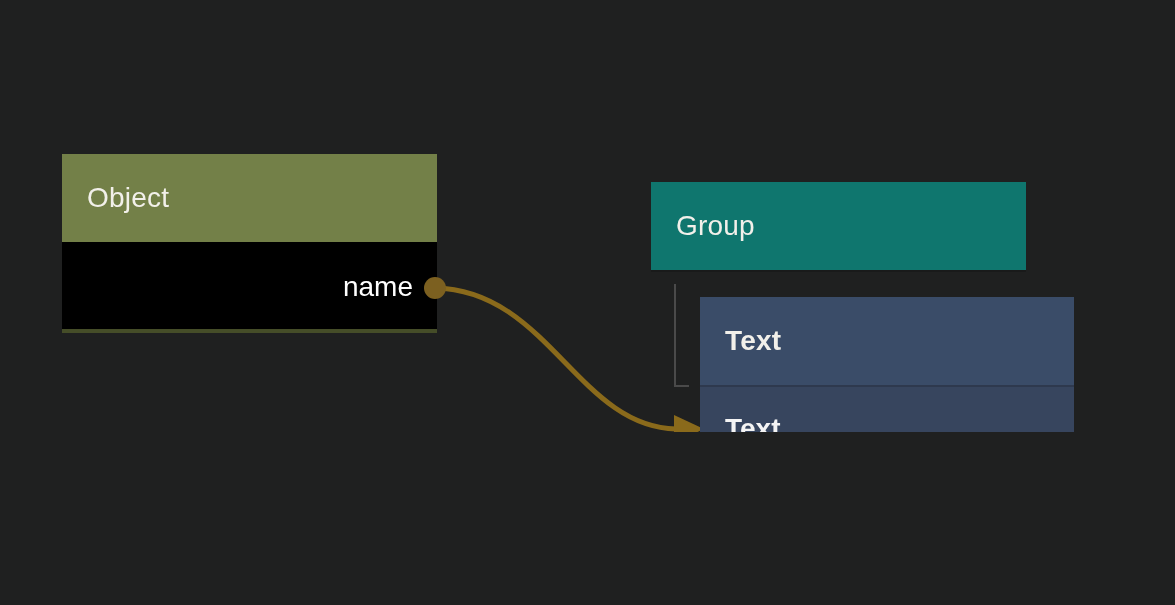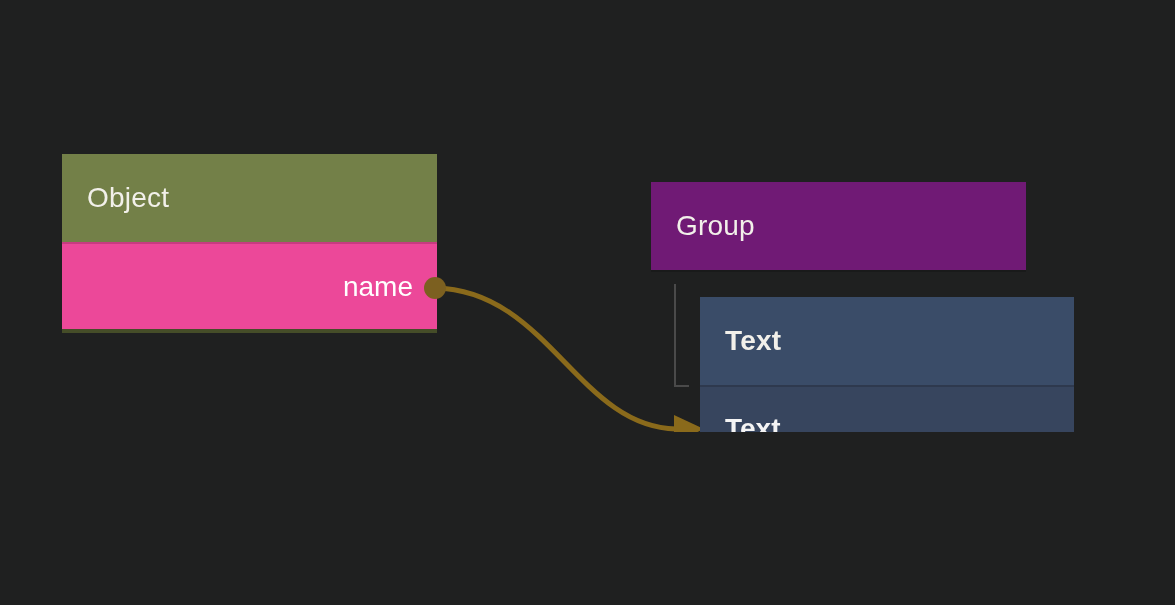--- a/index.html
+++ b/index.html
@@ -35,41 +35,41 @@
   }
   
   .node-object {
     left: 62px;
     top: 154px;
     width: 375px;
     border-bottom: 4px solid #454d28;
   }
   .node-object .node-header { background: #738048; }
   .node-object .node-body {
-    background: #ec4899;
+    background: #000000;
     height: 87px;
   }
   .port-row {
     height: 100%;
     display: flex;
     align-items: center;
     justify-content: flex-end;
     padding-right: 24px;
     box-sizing: border-box;
     font-size: 28px;
     color: #ffffff;
   }
   
   .node-group {
     left: 651px;
     top: 182px;
     width: 375px;
     border-bottom: 2px solid rgba(0,0,0,0.18);
   }
-  .node-group .node-header { background: #701a75; }
+  .node-group .node-header { background: #0f766e; }
   
   .node-text {
     left: 700px;
     top: 297px;
     width: 374px;
     border-bottom: 3px solid rgba(0,0,0,0.18);
     font-weight: bold;
   }
   .node-text .node-header { background: #3a4c68; }
   .node-text .node-body {

